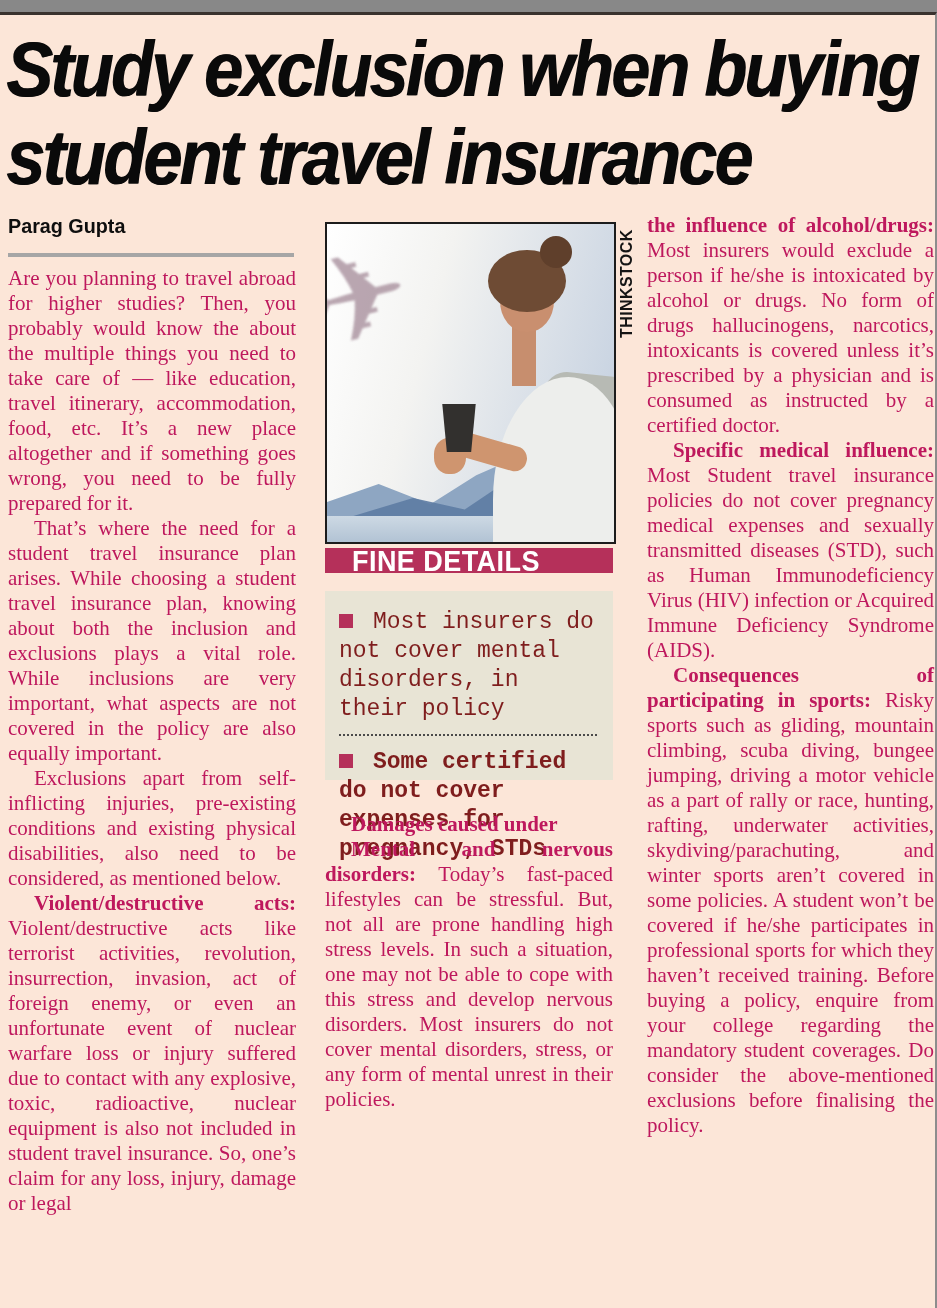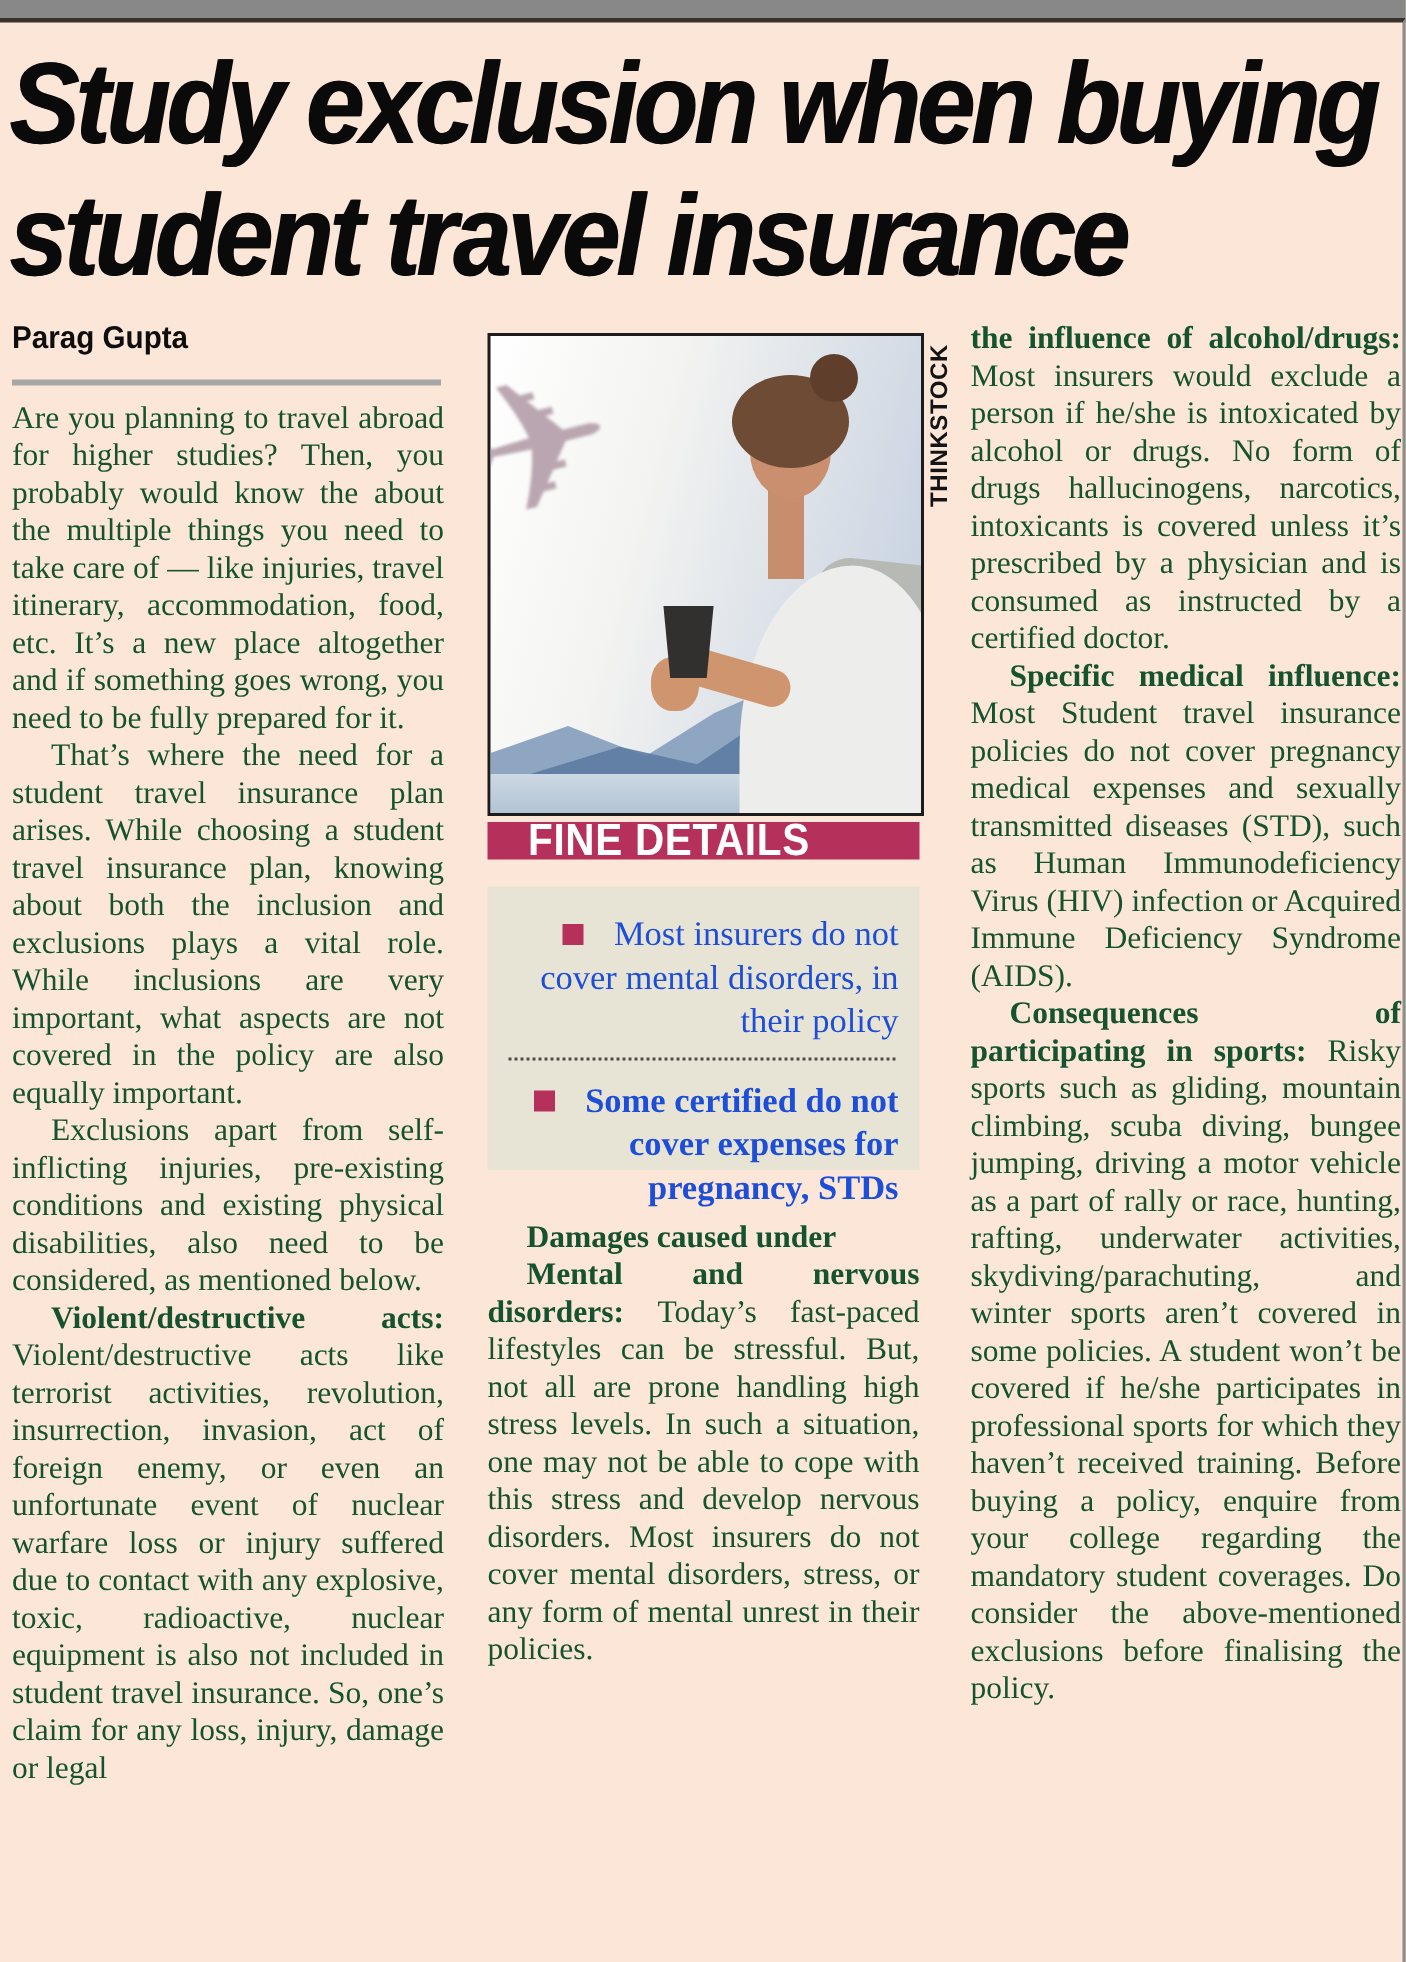--- a/index.html
+++ b/index.html
@@ -26,21 +26,21 @@
   
   .byline {
     position:absolute; top:199px; left:8px;
     font-family:"Liberation Sans", sans-serif; font-weight:bold;
     font-size:21px; color:#0e0e0e;
     transform:scaleX(0.94); transform-origin:0 0;
   }
   .byline-rule { position:absolute; top:238px; left:8px; width:286px; height:4px; background:#a6a6a6; }
 
   
-  .col { position:absolute; width:288px; color:#14532d; }
+  .col { position:absolute; width:288px; color:#be185d; }
   .col p.para {
     margin:0; font-size:21px; line-height:25px; text-align:justify;
     font-family:"Liberation Serif", serif;
   }
   .col p.para.indent { text-indent:26px; }
   .col p.para.italic { font-style:italic; }
   .col p.para b { font-weight:bold; }
   #col1 { top:251px; left:8px; }
   #col2 { top:797px; left:325px; }
   #col3 { top:198px; left:647px; width:287px; }
@@ -90,42 +90,42 @@
   .fine-banner-text {
     font-family:"Liberation Sans", sans-serif; font-weight:bold; font-size:30px;
     color:#ffffff; letter-spacing:.5px; white-space:nowrap;
     transform:scaleX(0.9); transform-origin:0 50%;
   }
   .fine-box {
     position:absolute; top:576px; left:325px; width:288px; height:189px;
     background:#e8e4d5; box-sizing:border-box; padding:17px 14px 0 14px;
   }
   .fd-item {
-    font-family:Liberation Serif, serif; font-size:23px; line-height:29px; color:#1d4ed8;
-    text-align:right;
+    font-family:Liberation Mono, monospace; font-size:23px; line-height:29px; color:#7f1d1d;
+    text-align:left;
   }
   .fd-item .bullet { display:inline-block; width:14px; height:14px; background:#b5305a; margin-right:20px; }
   .fd-item.bold { font-weight:bold; }
   .fd-divider { border-top:2px dotted #4a4a4a; margin:10px 2px 12px 0; }
 </style>
 </head>
 <body>
 
 <div class="page">
 
   <div class="headline">
     <div class="headline-line">Study exclusion when buying</div>
     <div class="headline-line">student travel insurance</div>
   </div>
 
   <div class="byline">Parag Gupta</div>
   <div class="byline-rule"></div>
 
   <div class="col" id="col1">
-      <p class="para"><span>Are you planning to travel abroad for higher studies? Then, you probably would know the about the multiple things you need to take care of — like injuries, travel itinerary, accommodation, food, etc. It’s a new place altogether and if something goes wrong, you need to be fully prepared for it.</span></p>
+      <p class="para"><span>Are you planning to travel abroad for higher studies? Then, you probably would know the about the multiple things you need to take care of — like education, travel itinerary, accommodation, food, etc. It’s a new place altogether and if something goes wrong, you need to be fully prepared for it.</span></p>
       <p class="para indent"><span>That’s where the need for a student travel insurance plan arises. While choosing a student travel insurance plan, knowing about both the inclusion and exclusions plays a vital role. While inclusions are very important, what aspects are not covered in the policy are also equally important.</span></p>
       <p class="para indent"><span>Exclusions apart from self-inflicting injuries, pre-existing conditions and existing physical disabilities, also need to be considered, as mentioned below.</span></p>
       <p class="para indent"><b>Violent/destructive acts: </b><span>Violent/destructive acts like terrorist activities, revolution, insurrection, invasion, act of foreign enemy, or even an unfortunate event of nuclear warfare loss or injury suffered due to contact with any explosive, toxic, radioactive, nuclear equipment is also not included in student travel insurance. So, one’s claim for any loss, injury, damage or legal</span></p>
     </div>
 
   <div class="photo">
     <div class="plane">✈</div>
     <div class="mtn-back"></div>
     <div class="mtn-front"></div>
     <div class="sea"></div>

